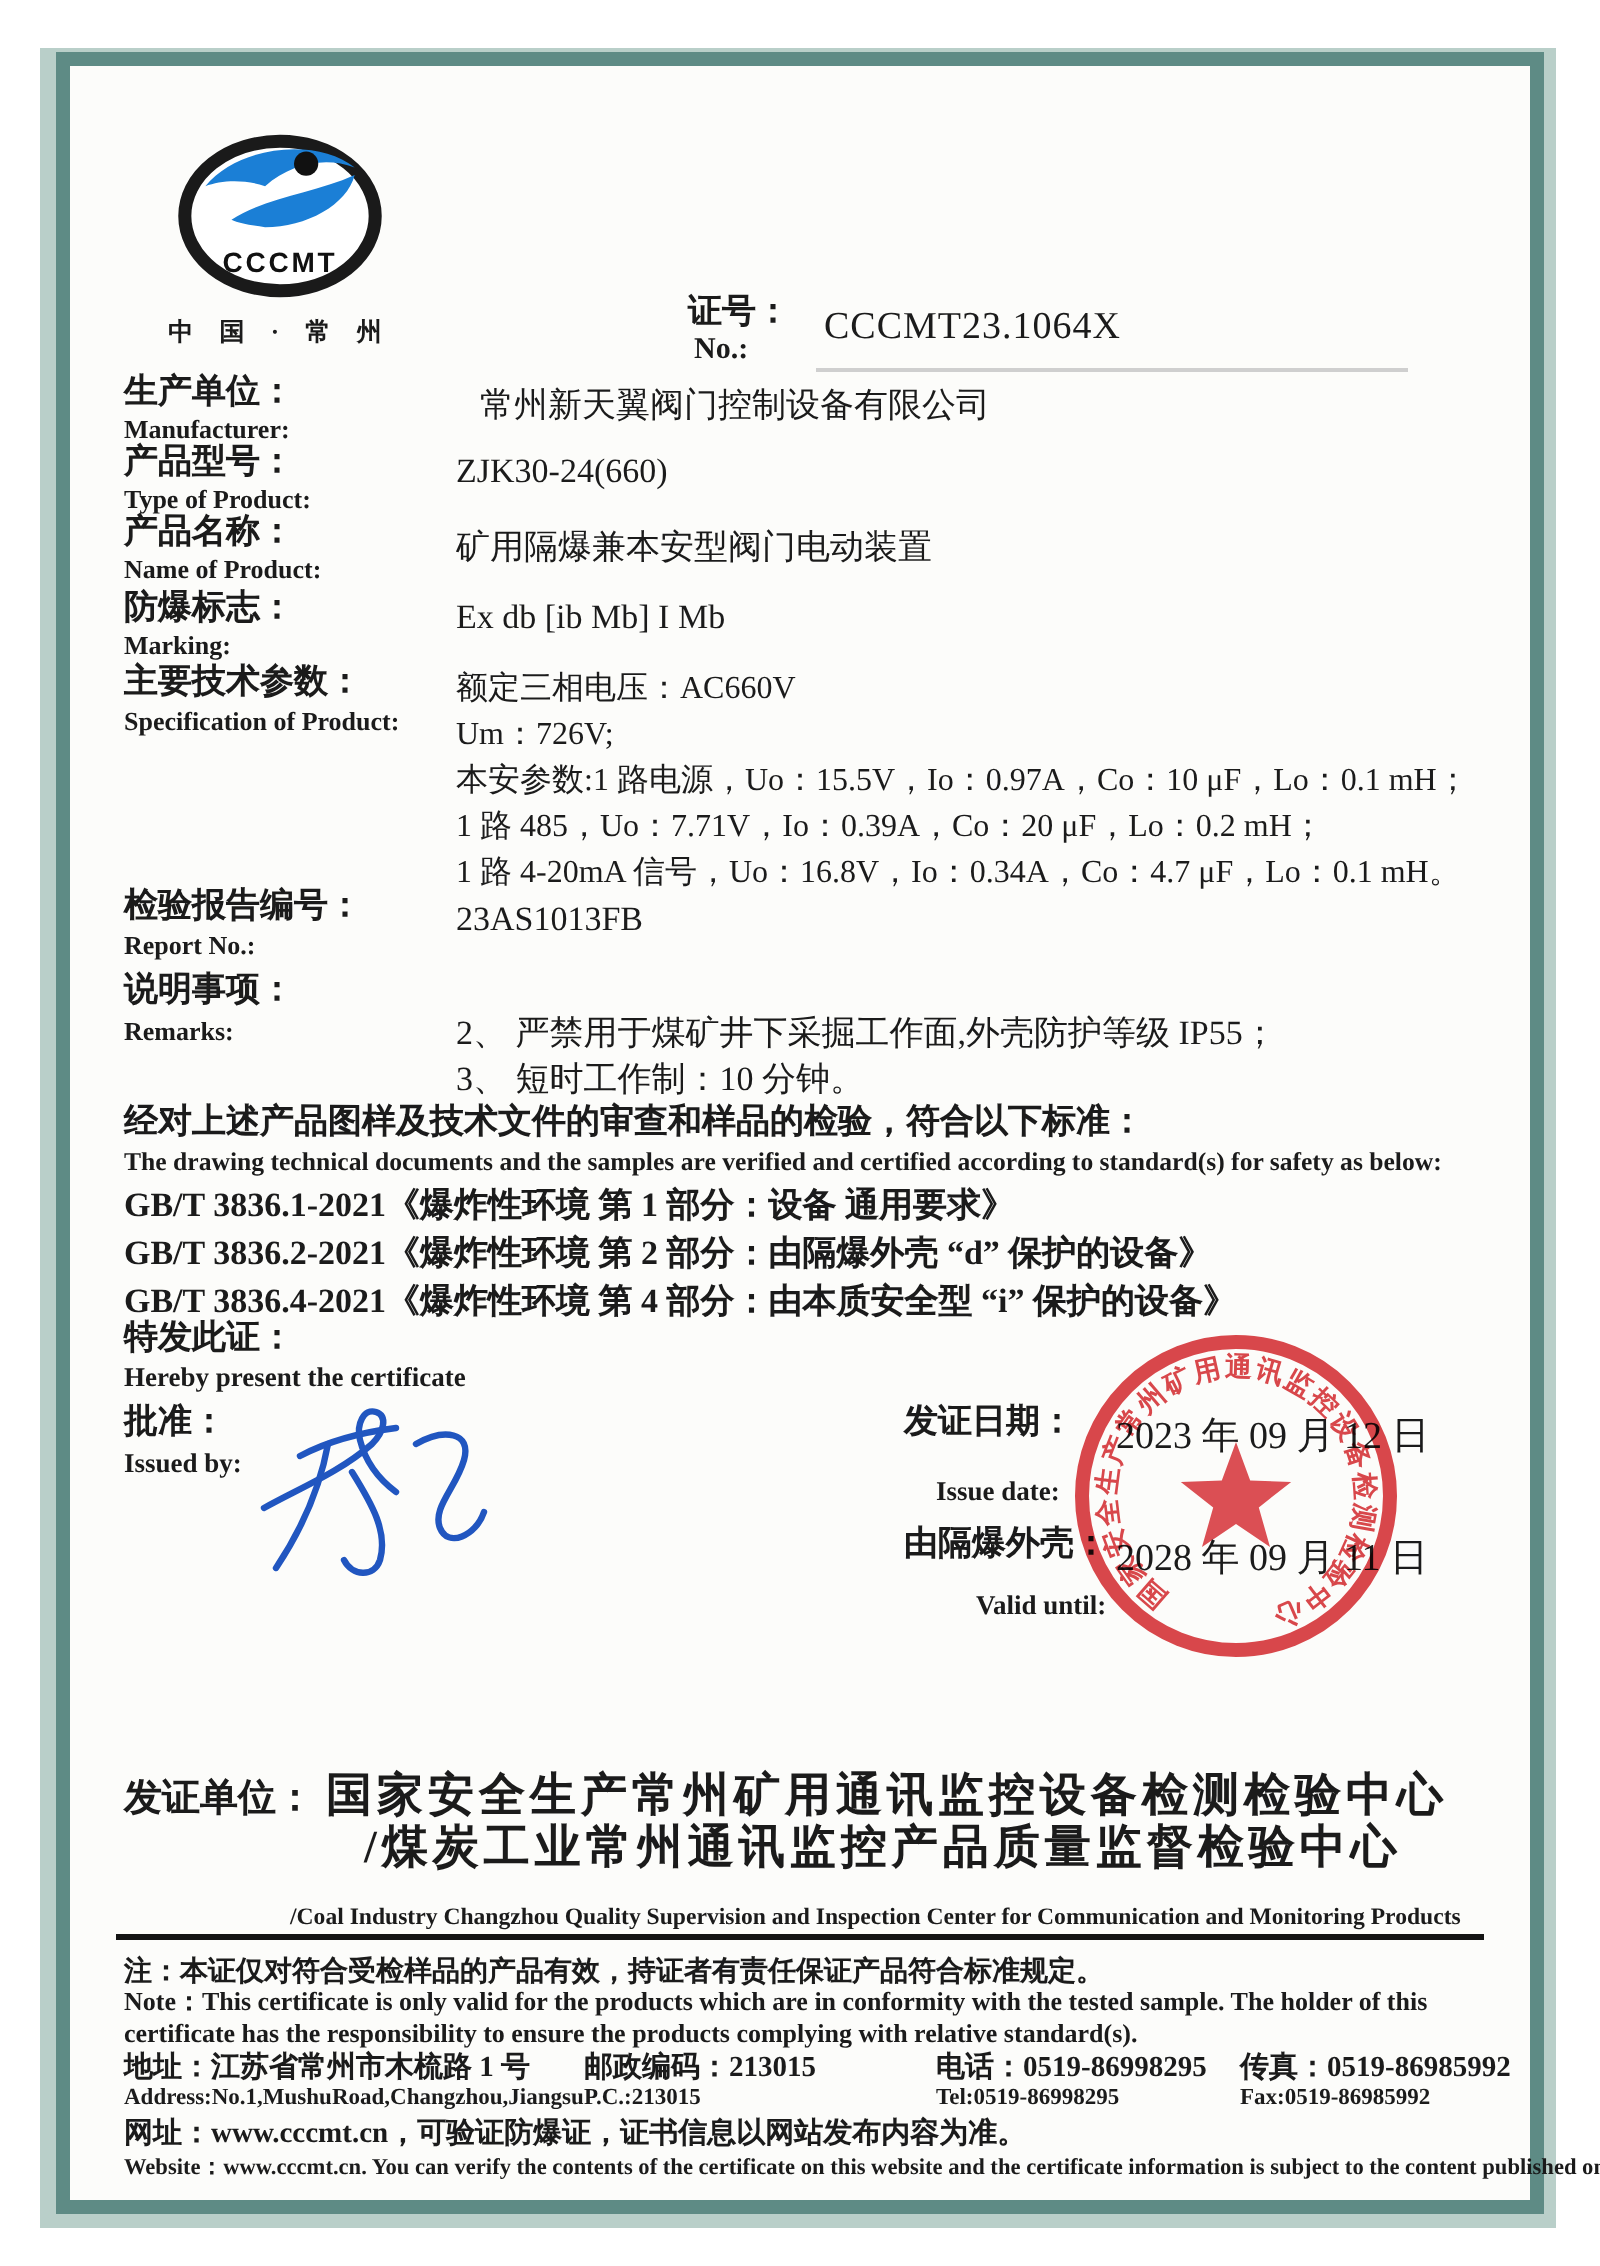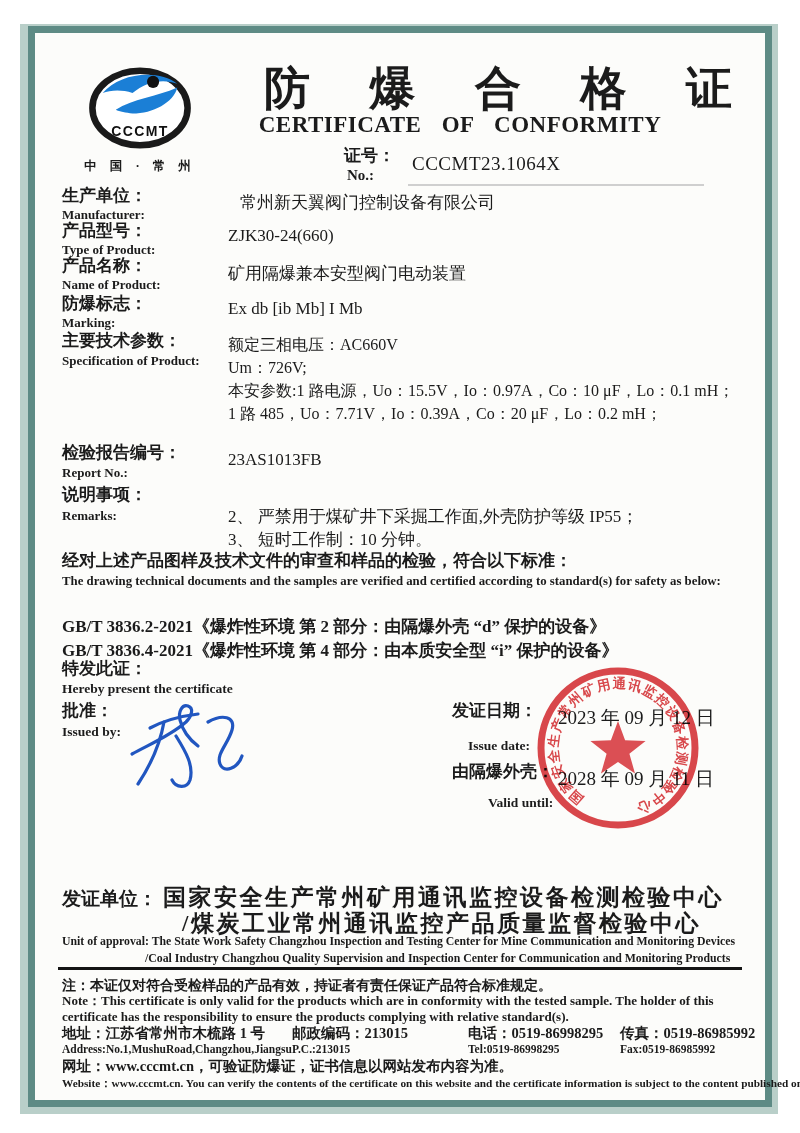--- a/index.html
+++ b/index.html
@@ -41,22 +41,20 @@
     <svg viewBox="0 0 120 100" width="112" height="96">
       <ellipse cx="60" cy="50" rx="51" ry="40" fill="#ffffff" stroke="#1a1a1a" stroke-width="7"></ellipse>
       <path d="M20,34 C38,12 80,8 100,24 C84,18 66,22 52,34 C40,30 28,31 20,34 Z" fill="#1b7fd6"></path>
       <path d="M34,52 C52,40 78,38 100,28 C96,44 74,56 52,56 C45,55 38,54 34,52 Z" fill="#1b7fd6"></path>
       <circle cx="74" cy="22" r="6.5" fill="#111111"></circle>
       <text x="60" y="80" text-anchor="middle" font-family="Liberation Sans, sans-serif" font-size="15" font-weight="bold" letter-spacing="1.5" fill="#111111">CCCMT</text>
     </svg>
   </div>
   <div class="logoCap abs" style="position:absolute;">中 国 · 常 州</div>
 
-  <div class="abs title" style="left:240px;top:58px;">防 爆 合 格 证</div>
-  <div class="abs subtitle" style="left:240px;top:112px;">CERTIFICATE OF CONFORMITY</div>
   <div class="abs cn17" style="left:344px;top:144px;">证号：</div>
   <div class="abs" style="left:347px;top:167px;font-size:15px;font-weight:600;">No.:</div>
   <div class="abs certno" style="left:412px;top:153px;">CCCMT23.1064X</div>
   <div class="underline" style="left:408px;top:184px;width:296px;height:1.5px;"></div>
 
   <div class="abs cn17" style="left:62px;top:184px;">生产单位：</div>
   <div class="abs en13" style="left:62px;top:207px;text-align:center;">Manufacturer:</div>
   <div class="abs val" style="left:240px;top:191px;">常州新天翼阀门控制设备有限公司</div>
 
   <div class="abs cn17" style="left:62px;top:219px;">产品型号：</div>
@@ -70,32 +68,34 @@
   <div class="abs cn17" style="left:62px;top:292px;">防爆标志：</div>
   <div class="abs en13" style="left:62px;top:315px;">Marking:</div>
   <div class="abs val" style="left:228px;top:299px;">Ex db [ib Mb] I Mb</div>
 
   <div class="abs cn17" style="left:62px;top:329px;">主要技术参数：</div>
   <div class="abs en13" style="left:62px;top:353px;">Specification of Product:</div>
   <div class="abs tech" style="left:228px;top:333px;">额定三相电压：AC660V</div>
   <div class="abs tech" style="left:228px;top:356px;">Um：726V;</div>
   <div class="abs tech" style="left:228px;top:379px;">本安参数:1 路电源，Uo：15.5V，Io：0.97A，Co：10 μF，Lo：0.1 mH；</div>
   <div class="abs tech" style="left:228px;top:402px;">1 路 485，Uo：7.71V，Io：0.39A，Co：20 μF，Lo：0.2 mH；</div>
+  <div class="abs tech" style="left:228px;top:425px;">1 路 4-20mA 信号，Uo：16.8V，Io：0.34A，Co：4.7 μF，Lo：0.1 mH。</div>
 
   <div class="abs cn17" style="left:62px;top:441px;">检验报告编号：</div>
   <div class="abs en13" style="left:62px;top:465px;">Report No.:</div>
   <div class="abs val" style="left:228px;top:450px;">23AS1013FB</div>
 
   <div class="abs cn17" style="left:62px;top:483px;">说明事项：</div>
   <div class="abs en13" style="left:62px;top:508px;">Remarks:</div>
   <div class="abs val" style="left:228px;top:505px;">2、 严禁用于煤矿井下采掘工作面,外壳防护等级 IP55；</div>
   <div class="abs val" style="left:228px;top:528px;">3、 短时工作制：10 分钟。</div>
 
   <div class="abs cn17" style="left:62px;top:549px;">经对上述产品图样及技术文件的审查和样品的检验，符合以下标准：</div>
   <div class="abs" style="left:62px;top:574px;font-size:12.8px;font-weight:600;">The drawing technical documents and the samples are verified and certified according to standard(s) for safety as below:</div>
+  <div class="abs stditem" style="left:62px;top:591px;">GB/T 3836.1-2021《爆炸性环境 第 1 部分：设备 通用要求》</div>
   <div class="abs stditem" style="left:62px;top:615px;">GB/T 3836.2-2021《爆炸性环境 第 2 部分：由隔爆外壳 “d” 保护的设备》</div>
   <div class="abs stditem" style="left:62px;top:639px;">GB/T 3836.4-2021《爆炸性环境 第 4 部分：由本质安全型 “i” 保护的设备》</div>
   <div class="abs cn17" style="left:62px;top:657px;">特发此证：</div>
   <div class="abs" style="left:62px;top:681px;font-size:13.5px;font-weight:700;">Hereby present the certificate</div>
 
   <div class="abs cn17" style="left:62px;top:699px;">批准：</div>
   <div class="abs" style="left:62px;top:724px;font-size:13.5px;font-weight:700;">Issued by:</div>
   <div class="sigWrap">
     <svg viewBox="0 0 140 105" width="140" height="105">
       <g fill="none" stroke="#2156c0" stroke-width="3.2" stroke-linecap="round">
@@ -124,21 +124,20 @@
       </defs>
       <text font-size="13.5" letter-spacing="1.2" fill="#d8383c" transform="rotate(-56 85 85)" font-weight="bold">
         <textPath href="#seal-arc">国家安全生产常州矿用通讯监控设备检测检验中心</textPath>
       </text>
     </svg>
   </div>
 
   <div class="abs" style="left:62px;top:886px;font-size:19px;font-weight:700;">发证单位：</div>
   <div class="abs bigline" style="left:163px;top:882px;">国家安全生产常州矿用通讯监控设备检测检验中心</div>
   <div class="abs bigline" style="left:182px;top:908px;">/煤炭工业常州通讯监控产品质量监督检验中心</div>
-  <div class="abs enSmall" style="left:62px;top:934px;">Unit of approval: The State Work Safety Changzhou Inspection and Testing Center for Mine Communication and Monitoring Devices</div>
   <div class="abs enSmall" style="left:145px;top:951px;">/Coal Industry Changzhou Quality Supervision and Inspection Center for Communication and Monitoring Products</div>
   <div class="hr" style="left:58px;top:967px;width:684px;height:3px;"></div>
 
   <div class="abs note" style="left:62px;top:977px;">注：本证仅对符合受检样品的产品有效，持证者有责任保证产品符合标准规定。</div>
   <div class="abs noteEn" style="left:62px;top:993px;">Note：This certificate is only valid for the products which are in conformity with the tested sample. The holder of this certificate has the responsibility to ensure the products complying with relative standard(s).</div>
 
   <div class="abs contactCn" style="left:62px;top:1024px;">地址：江苏省常州市木梳路 1 号</div>
   <div class="abs contactCn" style="left:292px;top:1024px;">邮政编码：213015</div>
   <div class="abs contactCn" style="left:468px;top:1024px;">电话：0519-86998295</div>
   <div class="abs contactCn" style="left:620px;top:1024px;">传真：0519-86985992</div>

